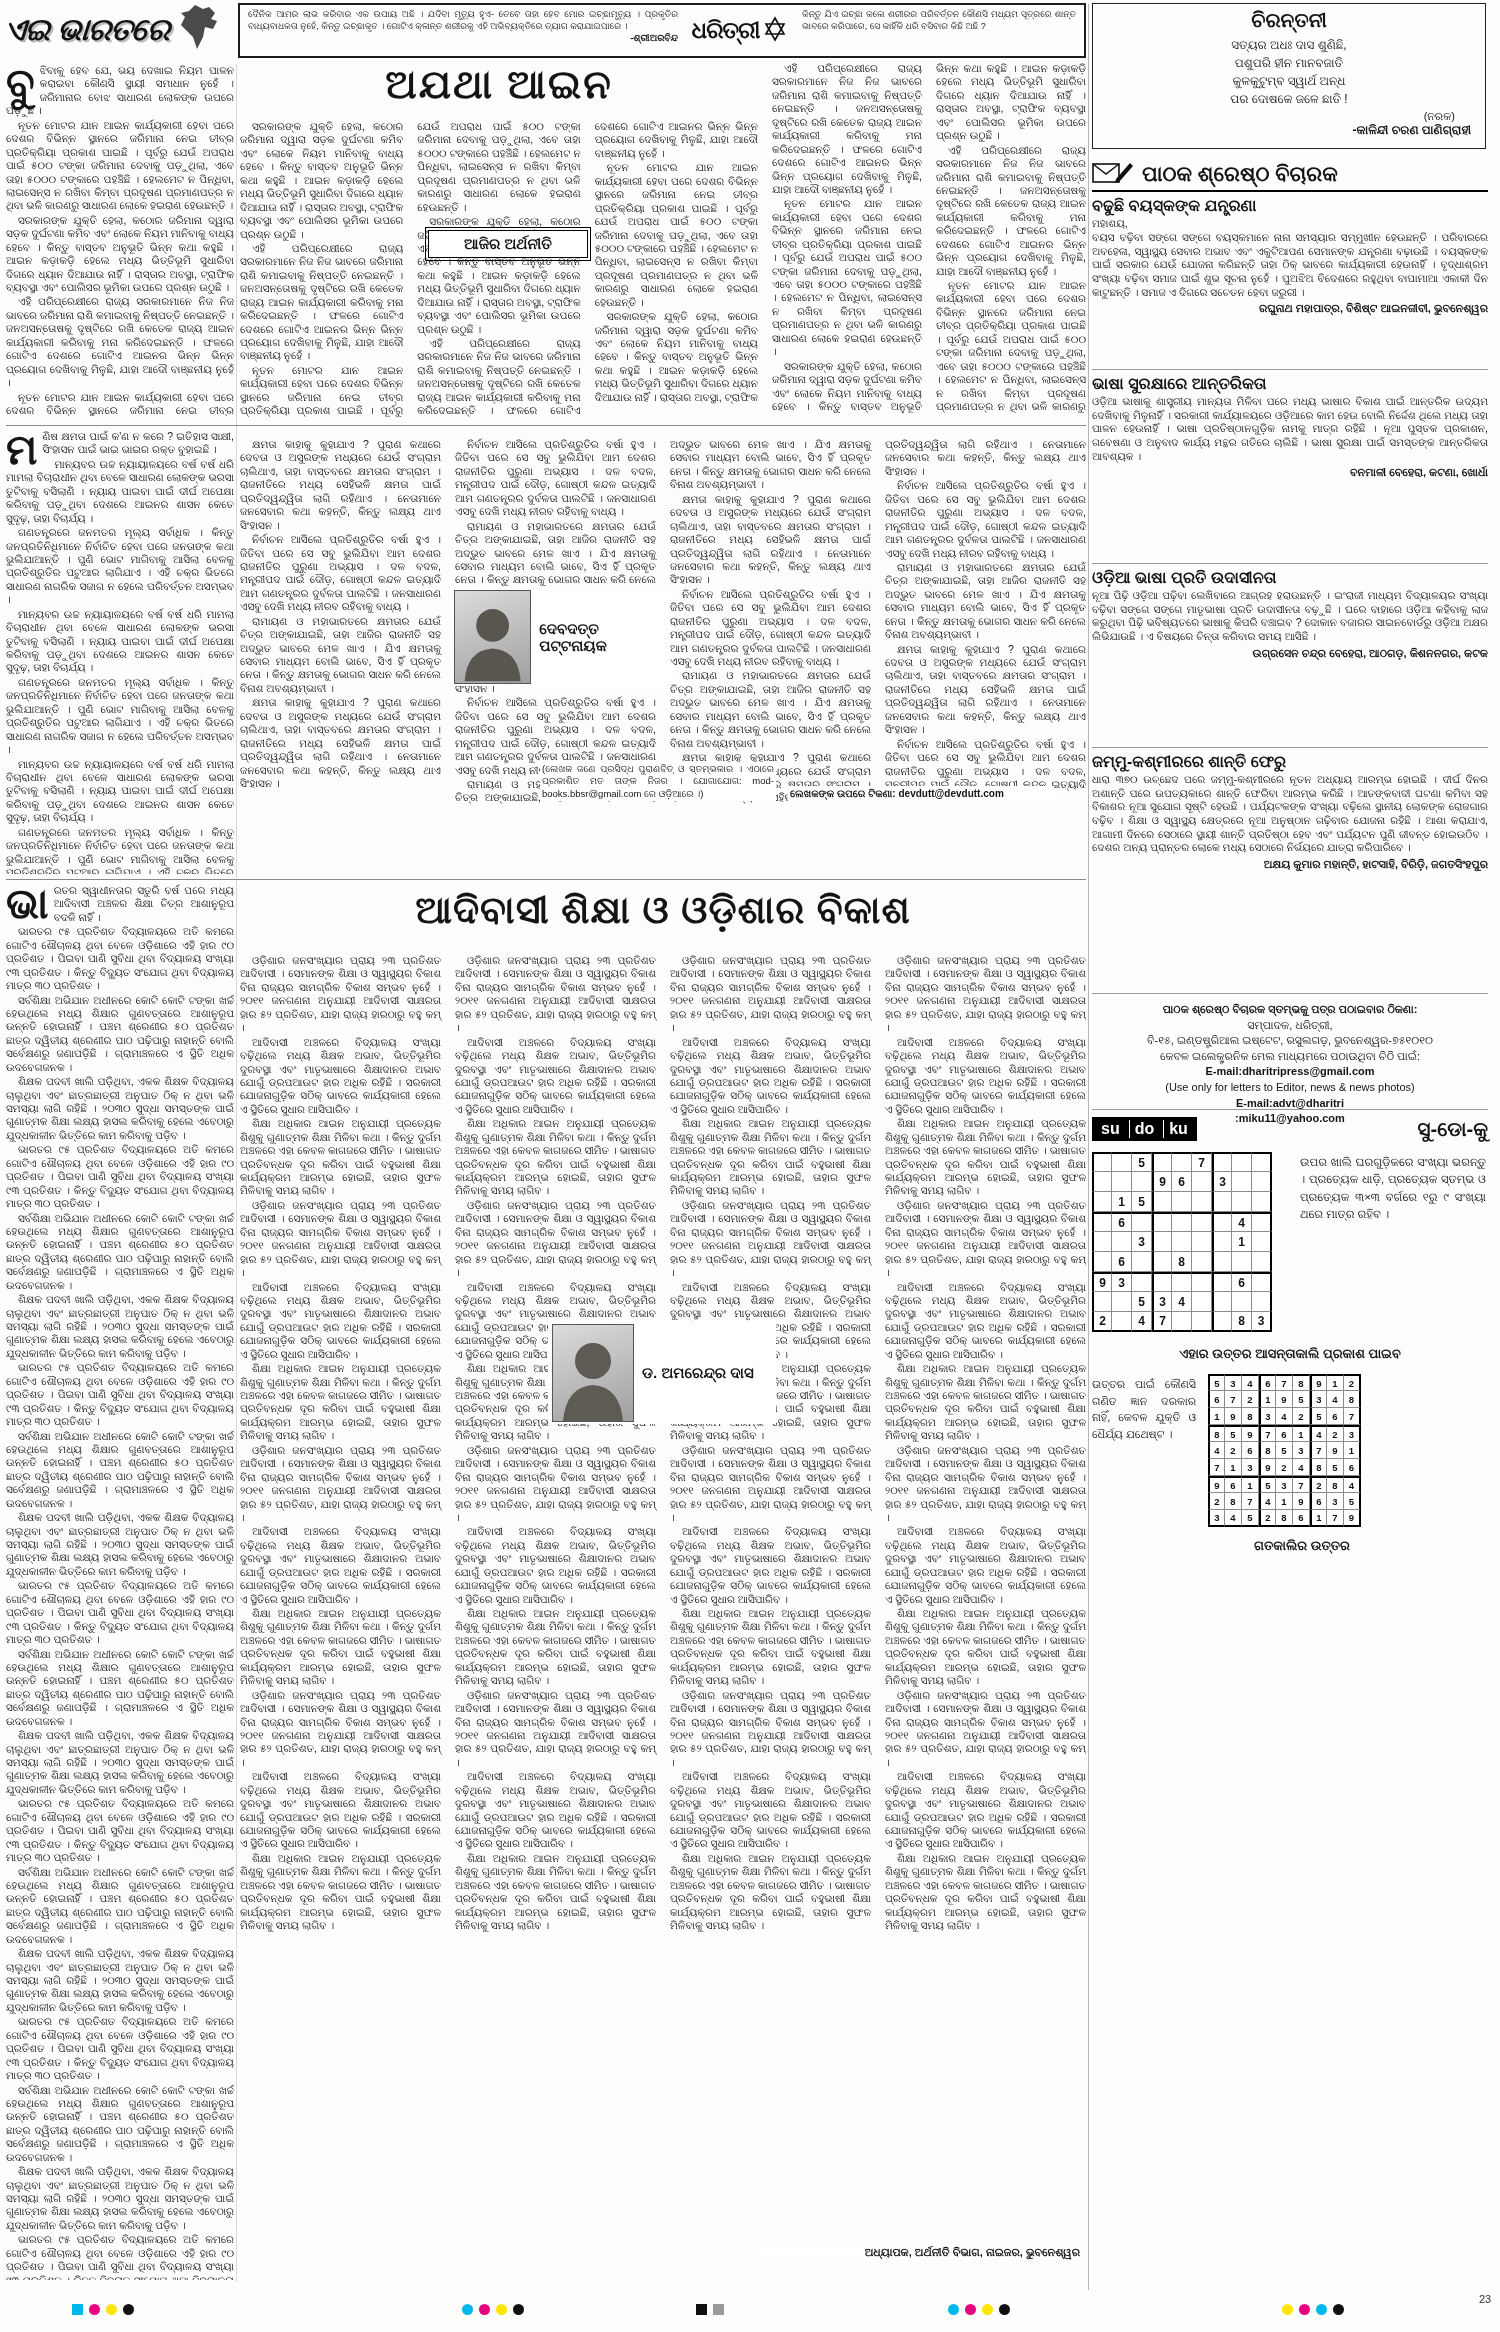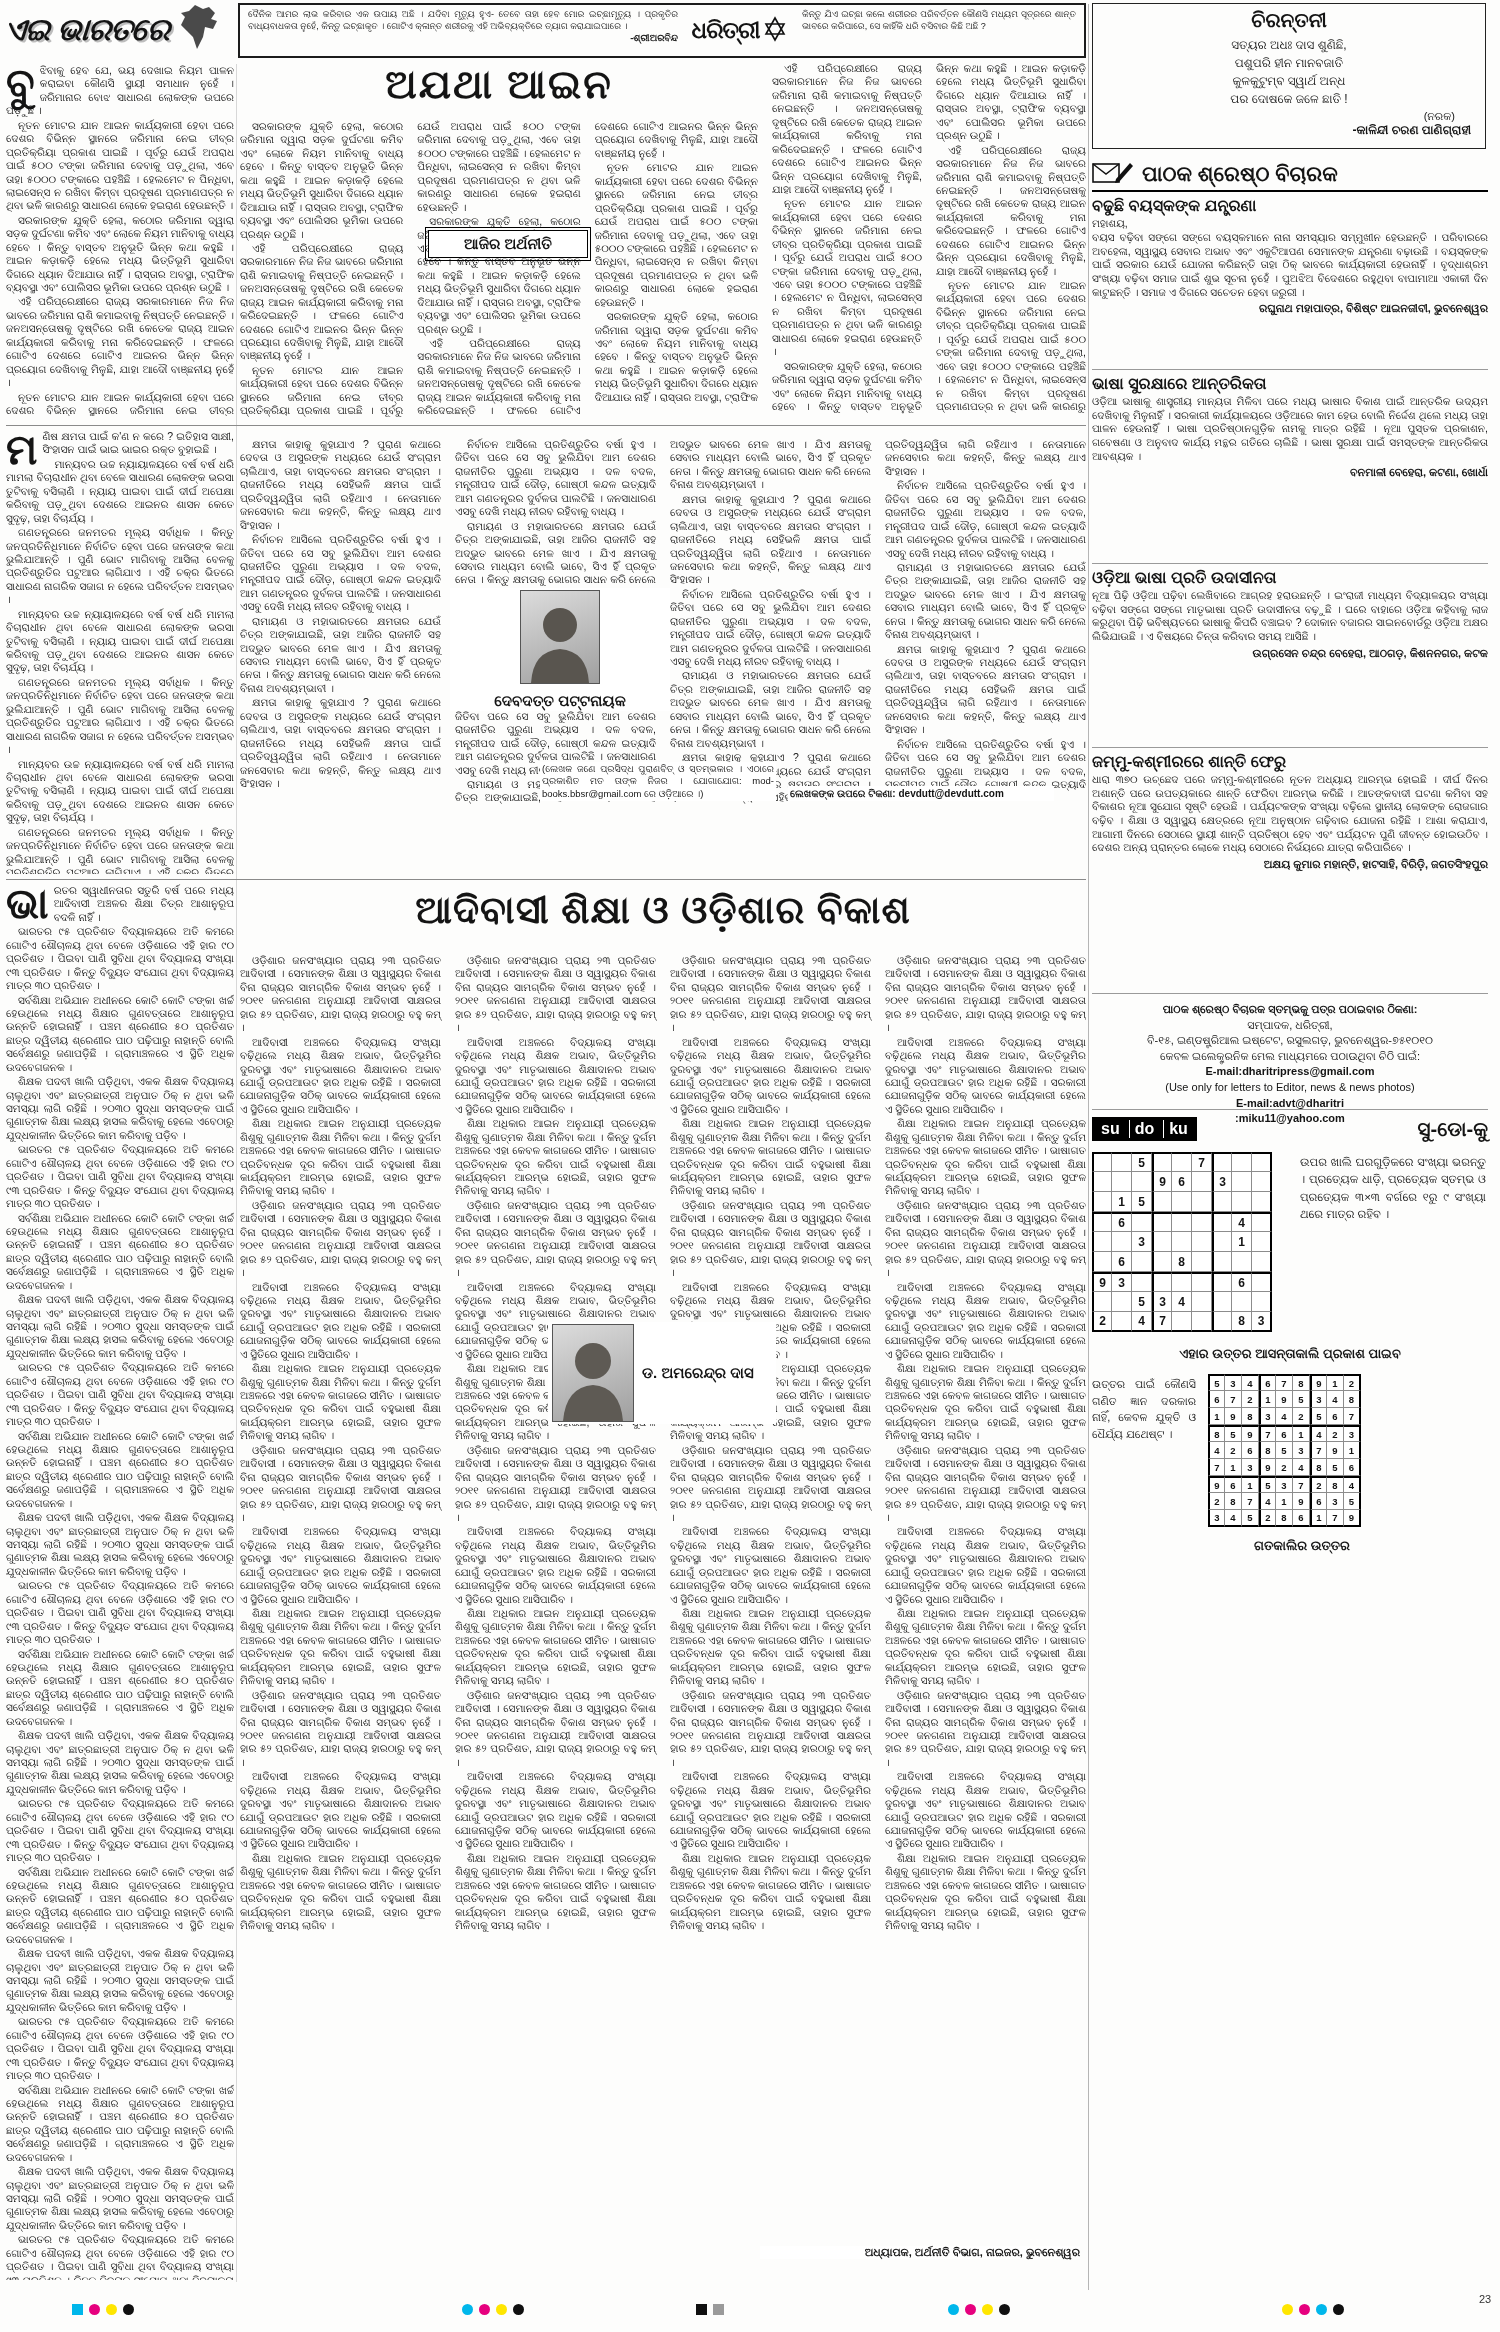--- a/index.html
+++ b/index.html
@@ -226,21 +226,21 @@
         <p>ରାମାୟଣ ଓ ମହାଭାରତରେ କ୍ଷମତାର ଯେଉଁ ଚିତ୍ର ଅଙ୍କାଯାଇଛି, ତାହା ଆଜିର ରାଜନୀତି ସହ ଅଦ୍ଭୁତ ଭାବରେ ମେଳ ଖାଏ । ଯିଏ କ୍ଷମତାକୁ ସେବାର ମାଧ୍ୟମ ବୋଲି ଭାବେ, ସିଏ ହିଁ ପ୍ରକୃତ ନେତା । କିନ୍ତୁ କ୍ଷମତାକୁ ଭୋଗର ସାଧନ କରି ନେଲେ ବିନାଶ ଅବଶ୍ୟମ୍ଭାବୀ ।</p>
         <p>କ୍ଷମତା କାହାକୁ କୁହାଯାଏ ? ପୁରାଣ କଥାରେ ଦେବତା ଓ ଅସୁରଙ୍କ ମଧ୍ୟରେ ଯେଉଁ ସଂଗ୍ରାମ ଚାଲିଥାଏ, ତାହା ବାସ୍ତବରେ କ୍ଷମତାର ସଂଗ୍ରାମ । ରାଜନୀତିରେ ମଧ୍ୟ ସେହିଭଳି କ୍ଷମତା ପାଇଁ ପ୍ରତିଦ୍ୱନ୍ଦ୍ୱିତା ଲାଗି ରହିଥାଏ । ନେତାମାନେ ଜନସେବାର କଥା କହନ୍ତି, କିନ୍ତୁ ଲକ୍ଷ୍ୟ ଥାଏ ସିଂହାସନ ।</p>
         <p>ନିର୍ବାଚନ ଆସିଲେ ପ୍ରତିଶ୍ରୁତିର ବର୍ଷା ହୁଏ । ଜିତିବା ପରେ ସେ ସବୁ ଭୁଲିଯିବା ଆମ ଦେଶର ରାଜନୀତିର ପୁରୁଣା ଅଭ୍ୟାସ । ଦଳ ବଦଳ, ମନ୍ତ୍ରୀପଦ ପାଇଁ ଦୌଡ଼, ଗୋଷ୍ଠୀ କନ୍ଦଳ ଇତ୍ୟାଦି ଆମ ଗଣତନ୍ତ୍ରର ଦୁର୍ବଳତା ପାଲଟିଛି । ଜନସାଧାରଣ ଏସବୁ ଦେଖି ମଧ୍ୟ ନୀରବ ରହିବାକୁ ବାଧ୍ୟ ।</p>
         <p>ରାମାୟଣ ଓ ମହାଭାରତରେ କ୍ଷମତାର ଯେଉଁ ଚିତ୍ର ଅଙ୍କାଯାଇଛି, ତାହା ଆଜିର ରାଜନୀତି ସହ ଅଦ୍ଭୁତ ଭାବରେ ମେଳ ଖାଏ । ଯିଏ କ୍ଷମତାକୁ ସେବାର ମାଧ୍ୟମ ବୋଲି ଭାବେ, ସିଏ ହିଁ ପ୍ରକୃତ ନେତା । କିନ୍ତୁ କ୍ଷମତାକୁ ଭୋଗର ସାଧନ କରି ନେଲେ ବିନାଶ ଅବଶ୍ୟମ୍ଭାବୀ ।</p>
         <p>କ୍ଷମତା କାହାକୁ କୁହାଯାଏ ? ପୁରାଣ କଥାରେ ଦେବତା ଓ ଅସୁରଙ୍କ ମଧ୍ୟରେ ଯେଉଁ ସଂଗ୍ରାମ ଚାଲିଥାଏ, ତାହା ବାସ୍ତବରେ କ୍ଷମତାର ସଂଗ୍ରାମ । ରାଜନୀତିରେ ମଧ୍ୟ ସେହିଭଳି କ୍ଷମତା ପାଇଁ ପ୍ରତିଦ୍ୱନ୍ଦ୍ୱିତା ଲାଗି ରହିଥାଏ । ନେତାମାନେ ଜନସେବାର କଥା କହନ୍ତି, କିନ୍ତୁ ଲକ୍ଷ୍ୟ ଥାଏ ସିଂହାସନ ।</p>
         <p>ନିର୍ବାଚନ ଆସିଲେ ପ୍ରତିଶ୍ରୁତିର ବର୍ଷା ହୁଏ । ଜିତିବା ପରେ ସେ ସବୁ ଭୁଲିଯିବା ଆମ ଦେଶର ରାଜନୀତିର ପୁରୁଣା ଅଭ୍ୟାସ । ଦଳ ବଦଳ, ମନ୍ତ୍ରୀପଦ ପାଇଁ ଦୌଡ଼, ଗୋଷ୍ଠୀ କନ୍ଦଳ ଇତ୍ୟାଦି ଆମ ଗଣତନ୍ତ୍ରର ଦୁର୍ବଳତା ପାଲଟିଛି । ଜନସାଧାରଣ ଏସବୁ ଦେଖି ମଧ୍ୟ ନୀରବ ରହିବାକୁ ବାଧ୍ୟ ।</p>
         <p>ରାମାୟଣ ଓ ମହାଭାରତରେ କ୍ଷମତାର ଯେଉଁ ଚିତ୍ର ଅଙ୍କାଯାଇଛି, ତାହା ଆଜିର ରାଜନୀତି ସହ ଅଦ୍ଭୁତ ଭାବରେ ମେଳ ଖାଏ । ଯିଏ କ୍ଷମତାକୁ ସେବାର ମାଧ୍ୟମ ବୋଲି ଭାବେ, ସିଏ ହିଁ ପ୍ରକୃତ ନେତା । କିନ୍ତୁ କ୍ଷମତାକୁ ଭୋଗର ସାଧନ କରି ନେଲେ ବିନାଶ ଅବଶ୍ୟମ୍ଭାବୀ ।</p>
         <p>କ୍ଷମତା କାହାକୁ କୁହାଯାଏ ? ପୁରାଣ କଥାରେ ଦେବତା ଓ ଅସୁରଙ୍କ ମଧ୍ୟରେ ଯେଉଁ ସଂଗ୍ରାମ ଚାଲିଥାଏ, ତାହା ବାସ୍ତବରେ କ୍ଷମତାର ସଂଗ୍ରାମ । ରାଜନୀତିରେ ମଧ୍ୟ ସେହିଭଳି କ୍ଷମତା ପାଇଁ ପ୍ରତିଦ୍ୱନ୍ଦ୍ୱିତା ଲାଗି ରହିଥାଏ । ନେତାମାନେ ଜନସେବାର କଥା କହନ୍ତି, କିନ୍ତୁ ଲକ୍ଷ୍ୟ ଥାଏ ସିଂହାସନ ।</p>
         <p>ନିର୍ବାଚନ ଆସିଲେ ପ୍ରତିଶ୍ରୁତିର ବର୍ଷା ହୁଏ । ଜିତିବା ପରେ ସେ ସବୁ ଭୁଲିଯିବା ଆମ ଦେଶର ରାଜନୀତିର ପୁରୁଣା ଅଭ୍ୟାସ । ଦଳ ବଦଳ, ମନ୍ତ୍ରୀପଦ ପାଇଁ ଦୌଡ଼, ଗୋଷ୍ଠୀ କନ୍ଦଳ ଇତ୍ୟାଦି ଆମ ଗଣତନ୍ତ୍ରର ଦୁର୍ବଳତା ପାଲଟିଛି । ଜନସାଧାରଣ ଏସବୁ ଦେଖି ମଧ୍ୟ ନୀରବ ରହିବାକୁ ବାଧ୍ୟ ।</p>
       </div>
-    <div class="photo-block" style="left:210px;top:156px;width:212px;flex-direction:column;">
+    <div class="photo-block" style="left:210px;top:156px;width:212px;">
       <div class="photo" style="width:78px;height:92px;">
         <svg width="78" height="92" viewBox="0 0 78 92">
             <circle cx="39" cy="34" r="17" fill="#59554f"></circle>
             <path d="M10 92 Q12 60 39 58 Q66 60 68 92 Z" fill="#59554f"></path>
           </svg>
       </div>
       <div class="photo-name">ଦେବଦତ୍ତ ପଟ୍ଟନାୟକ</div>
     </div>
     <div class="footnote" style="left:300px;top:330px;width:232px;">(ଲେଖକ ଜଣେ ପ୍ରସିଦ୍ଧ ପୁରାଣବିତ୍ ଓ ସ୍ତମ୍ଭକାର । ଏଠାରେ ପ୍ରକାଶିତ ମତ ତାଙ୍କ ନିଜର । ଯୋଗାଯୋଗ: mod-books.bbsr@gmail.com ରେ ଓଡ଼ିଆରେ ।)</div>
     <div class="footnote em" style="left:548px;top:354px;width:262px;">ଲେଖକଙ୍କ ଉପରେ ଟିକଣା: devdutt@devdutt.com</div>

